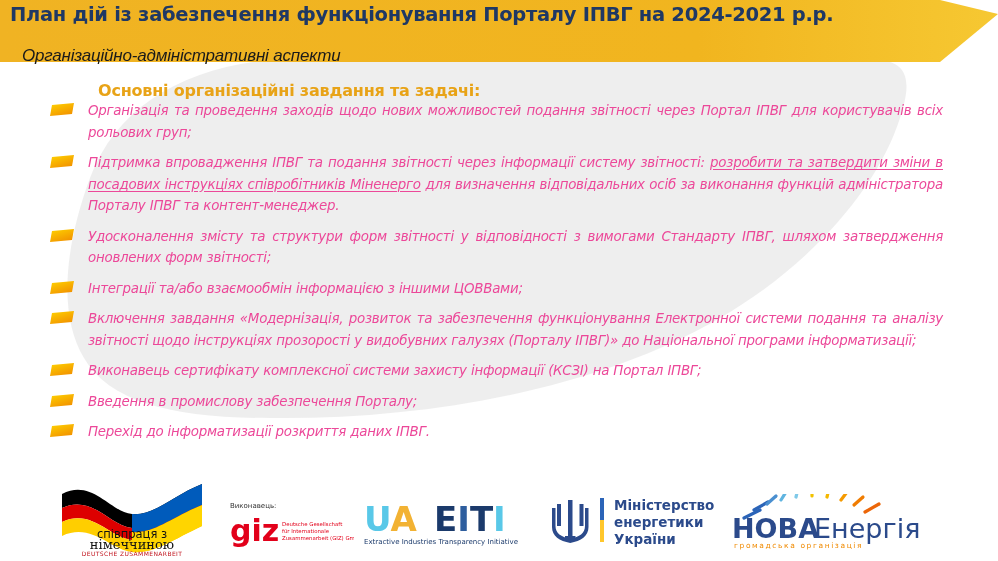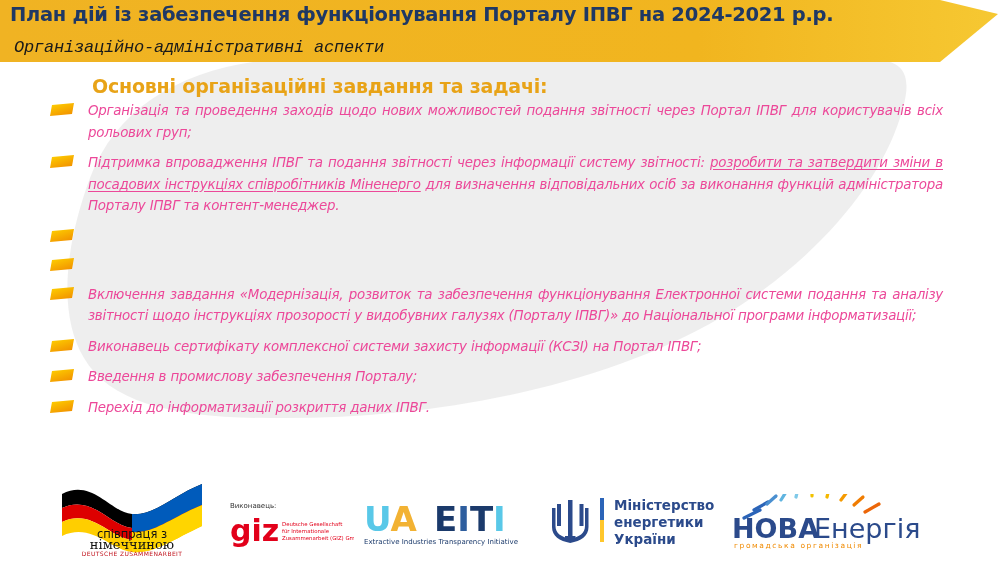--- a/index.html
+++ b/index.html
@@ -62,23 +62,23 @@
     padding: 0;
     font-family: "DejaVu Sans", sans-serif;
     font-size: 19.5px;
     font-weight: bold;
     color: #1F3864;
     letter-spacing: -0.3px;
     line-height: 30px;
     white-space: nowrap;
   }
   .slide-subtitle {
-    margin: 4px;
+    margin: 12px;
     padding: 0;
-    font-family: Liberation Mono, monospace;
+    font-family: Liberation Sans, sans-serif;
     font-size: 17px;
     font-style: italic;
     font-weight: normal;
     color: #1a1a1a;
     line-height: 28px;
     letter-spacing: -0.2px;
     white-space: nowrap;
   }
 
   
@@ -88,23 +88,23 @@
     top: 62px;
     width: 998px;
     height: 400px;
     z-index: 5;
   }
 
   .section-heading {
     position: absolute;
     left: 88px;
     top: 9px;
-    margin: 4px;
+    margin: 10px;
     font-family: "DejaVu Sans", sans-serif;
-    font-size: 19px;
+    font-size: 16px;
     font-weight: bold;
     color: #E8A317;
     letter-spacing: -0.2px;
     white-space: nowrap;
   }
 
   .bullet-list {
     position: absolute;
     left: 0;
     top: 38px;
@@ -218,26 +218,28 @@
         <svg class="bullet-marker" viewBox="0 0 26 13" aria-hidden="true">
           <path d="M3,2 L25,0 L23,11 L1,13 Z" fill="url(#bm1)"></path>
         </svg>
         <span class="bullet-text"><span>Підтримка впровадження ІПВГ та подання звітності через інформації систему звітності: </span><u>розробити та затвердити зміни в посадових інструкціях співробітників Міненерго</u><span> для визначення відповідальних осіб за виконання функцій адміністратора Порталу ІПВГ та контент-менеджер.</span></span>
       </li>
 
       <li class="bullet-item">
         <svg class="bullet-marker" viewBox="0 0 26 13" aria-hidden="true">
           <path d="M3,2 L25,0 L23,11 L1,13 Z" fill="url(#bm1)"></path>
         </svg>
-      </li>
-
-      <li class="bullet-item">
-        <svg class="bullet-marker" viewBox="0 0 26 13" aria-hidden="true">
-          <path d="M3,2 L25,0 L23,11 L1,13 Z" fill="url(#bm1)"></path>
-        </svg>
+        <span class="bullet-text">Удосконалення змісту та структури форм звітності у відповідності з вимогами Стандарту ІПВГ, шляхом затвердження оновлених форм звітності;</span>
+      </li>
+
+      <li class="bullet-item">
+        <svg class="bullet-marker" viewBox="0 0 26 13" aria-hidden="true">
+          <path d="M3,2 L25,0 L23,11 L1,13 Z" fill="url(#bm1)"></path>
+        </svg>
+        <span class="bullet-text nojustify">Інтеграції та/або взаємообмін інформацією з іншими ЦОВВами;</span>
       </li>
 
       <li class="bullet-item">
         <svg class="bullet-marker" viewBox="0 0 26 13" aria-hidden="true">
           <path d="M3,2 L25,0 L23,11 L1,13 Z" fill="url(#bm1)"></path>
         </svg>
         <span class="bullet-text">Включення завдання «Модернізація, розвиток та забезпечення функціонування Електронної системи подання та аналізу звітності щодо інструкціях прозорості у видобувних галузях (Порталу ІПВГ)» до Національної програми інформатизації;</span>
       </li>
 
       <li class="bullet-item">

